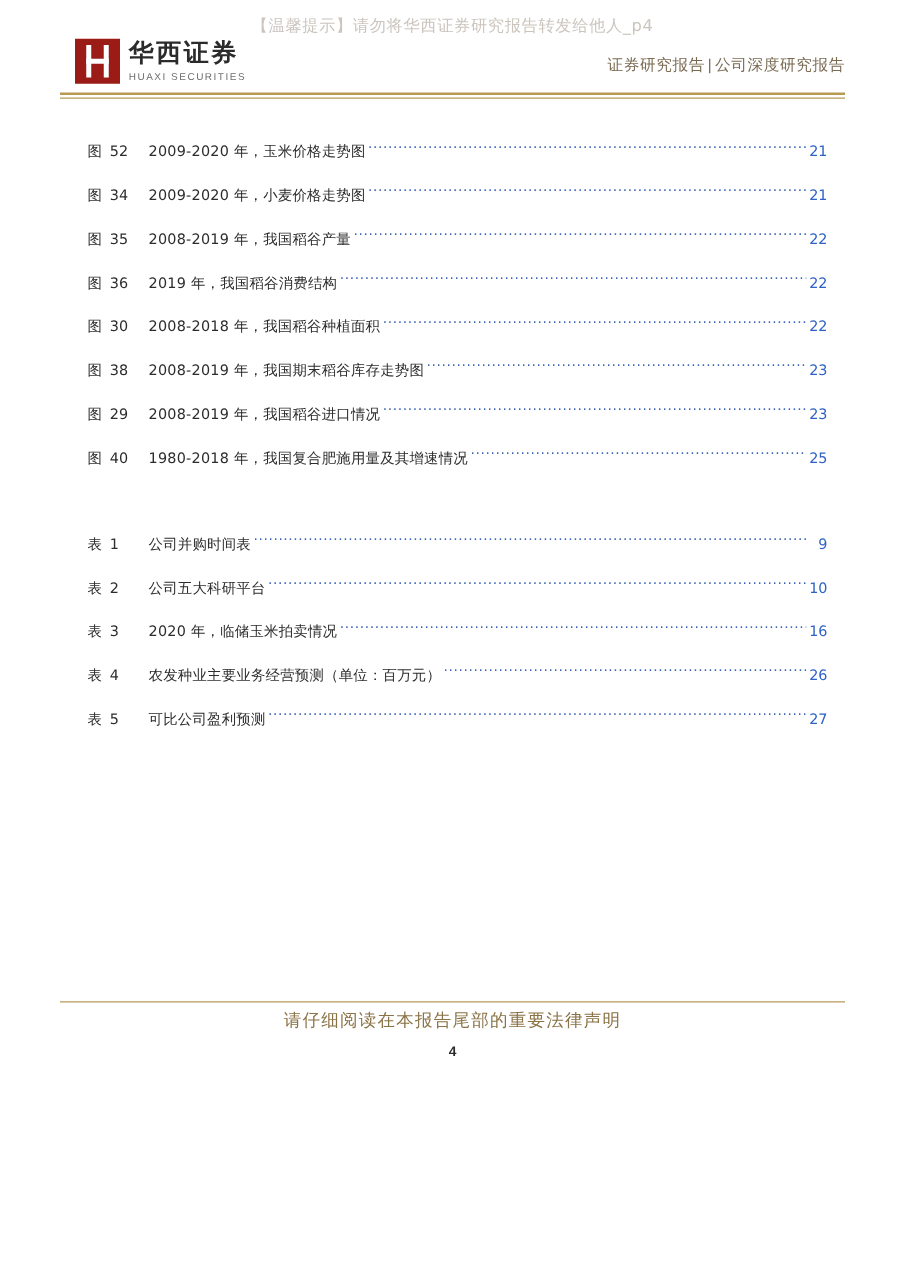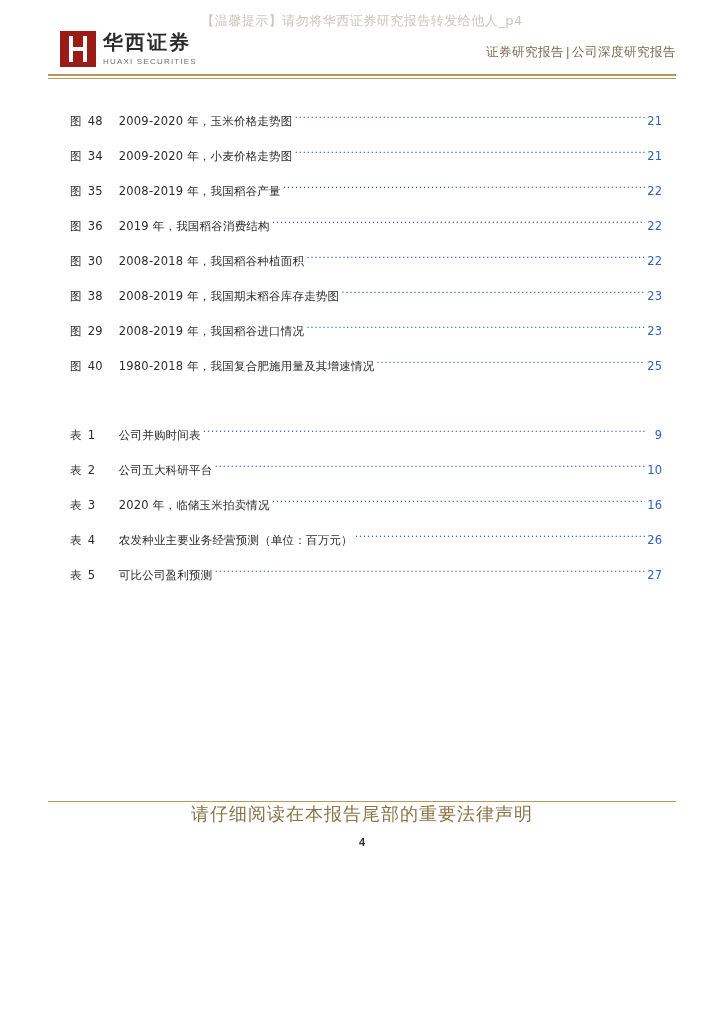--- a/index.html
+++ b/index.html
@@ -195,21 +195,21 @@
     height: 0;
     border-top: 1px solid #b89a55;
   }
   .footer-text {
     position: absolute;
     left: 0;
     bottom: 58px;
     width: 724px;
     text-align: center;
     font-family: "DejaVu Sans", sans-serif;
-    font-size: 18px;
+    font-size: 14px;
     color: #8a7346;
     letter-spacing: 1px;
     margin-top: 14px;
   }
   .page-number {
     position: absolute;
     left: 0;
     bottom: 36px;
     width: 724px;
     text-align: center;
@@ -237,21 +237,21 @@
     <div class="header-right">证券研究报告|公司深度研究报告</div>
   </div>
   <div class="header-rule"></div>
   <div class="header-rule-thin"></div>
 
   <div class="toc">
 
     <div class="toc-group">
       <div class="toc-row">
         <span class="toc-label">图</span>
-        <span class="toc-num">48</span>
+        <span class="toc-num">52</span>
         <span class="toc-title">2009-2020 年，玉米价格走势图</span>
         <span class="toc-dots"></span>
         <span class="toc-page">21</span>
       </div>
       <div class="toc-row">
         <span class="toc-label">图</span>
         <span class="toc-num">34</span>
         <span class="toc-title">2009-2020 年，小麦价格走势图</span>
         <span class="toc-dots"></span>
         <span class="toc-page">21</span>

